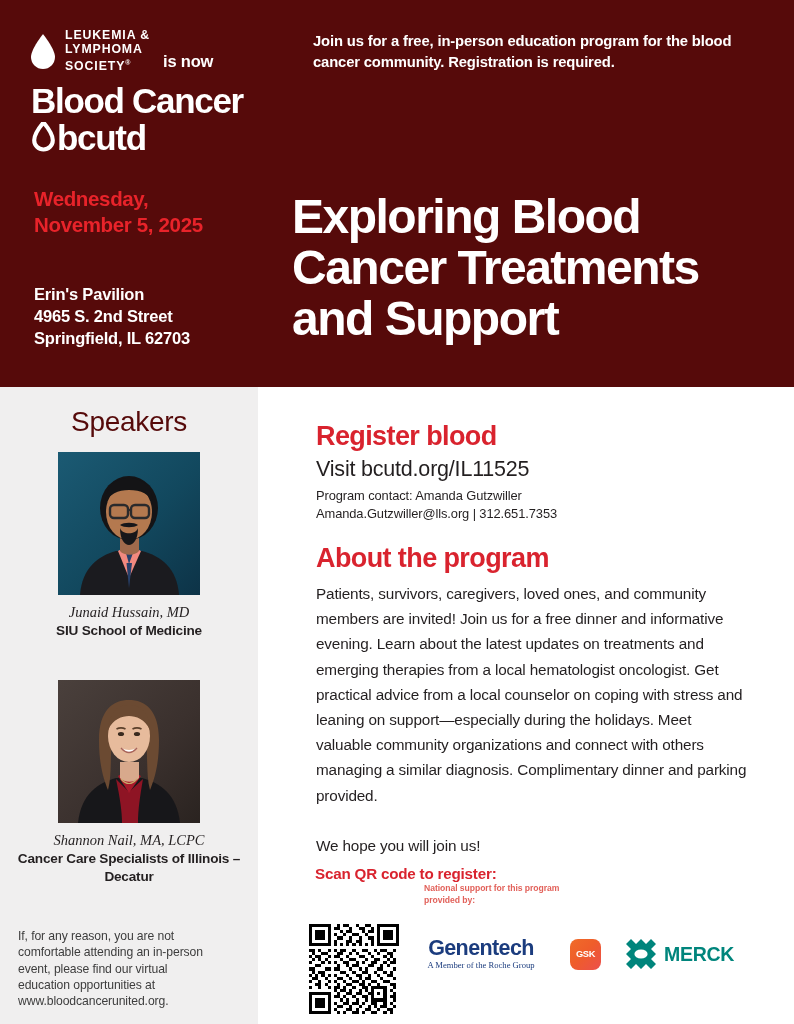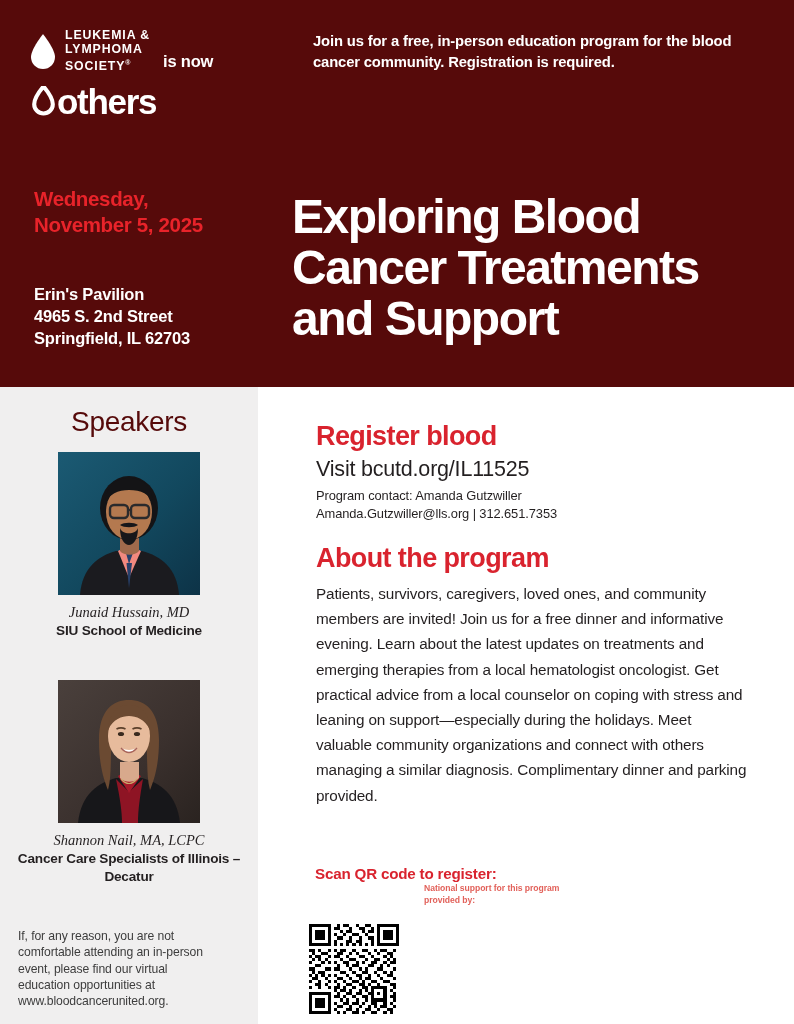--- a/index.html
+++ b/index.html
@@ -334,27 +334,28 @@
       </span>
       <span class="lls-words">
         <span>LEUKEMIA &amp;</span><br>
         <span>LYMPHOMA</span><br>
         <span>SOCIETY</span><sup>®</sup>
       </span>
       <span class="is-now">is now</span>
     </div>
 
     <div class="bcu-mark">
+      <div class="bcu-line1">Blood Cancer</div>
       <div class="bcu-line2">
         <span class="bcu-u-drop">
           <svg width="25" height="31" viewBox="0 0 25 31">
             <path d="M12.5 0.5 C12.5 0.5 3.2 11.5 3.2 18.2 a9.3 9.3 0 0 0 18.6 0 C21.8 11.5 12.5 0.5 12.5 0.5 Z" fill="none" stroke="#ffffff" stroke-width="4.1"></path>
           </svg>
         </span>
-          <span>others</span>
+          <span>bcutd</span>
       </div>
     </div>
 
     <div class="intro-copy">Join us for a free, in-person education program for the blood cancer community. Registration is required.</div>
 
     <div class="date-block">
       <div>Wednesday,</div>
       <div>November 5, 2025</div>
     </div>
 
@@ -462,20 +463,21 @@
       <div class="contact-line">
         <div>Program contact: Amanda Gutzwiller</div>
         <div>Amanda.Gutzwiller@lls.org | 312.651.7353</div>
       </div>
     </div>
 
     <div class="about-block">
       <div class="sec-head">About the program</div>
       <div class="about-body">
         <p>Patients, survivors, caregivers, loved ones, and community members are invited! Join us for a free dinner and informative evening. Learn about the latest updates on treatments and emerging therapies from a local hematologist oncologist. Get practical advice from a local counselor on coping with stress and leaning on support—especially during the holidays. Meet valuable community organizations and connect with others managing a similar diagnosis. Complimentary dinner and parking provided.</p>
+        <p class="gap">We hope you will join us!</p>
       </div>
     </div>
 
     <div class="scan-label">Scan QR code to register:</div>
 
     <div class="qr-wrap">
       <svg width="90" height="90" viewBox="0 0 29 29" shape-rendering="crispEdges">
         <rect width="29" height="29" fill="#ffffff"></rect>
         <g fill="#000000">
 
@@ -697,14 +699,34 @@
             <rect x="17" y="28" width="1" height="1"></rect>
           <rect x="20" y="28" width="2" height="1"></rect>
             <rect x="24" y="28" width="1" height="1"></rect>
           <rect x="26" y="28" width="1" height="1"></rect>
         </g>
       </svg>
     </div>
 
     <div class="support-label">National support for this program provided by:</div>
 
+    <div class="logo-row">
+      <div class="logo-genentech">
+        <div class="gen-word">Genentech</div>
+        <div class="gen-sub">A Member of the Roche Group</div>
+      </div>
+
+      <div class="logo-gsk">
+        <span class="gsk-text">GSK</span>
+      </div>
+
+      <div class="logo-merck">
+        <span class="merck-glyph">
+          <svg width="32" height="32" viewBox="0 0 32 32">
+            <path d="M16 1 L21 6 L26 1 L31 6 L26 11 L31 16 L26 21 L31 26 L26 31 L21 26 L16 31 L11 26 L6 31 L1 26 L6 21 L1 16 L6 11 L1 6 L6 1 L11 6 Z" fill="#00857c"></path>
+            <ellipse cx="16" cy="16" rx="6.6" ry="4.6" fill="#ffffff"></ellipse>
+          </svg>
+        </span>
+        <span class="merck-word">MERCK</span>
+      </div>
+    </div>
   </div>
 </div>
 
 </body></html>

